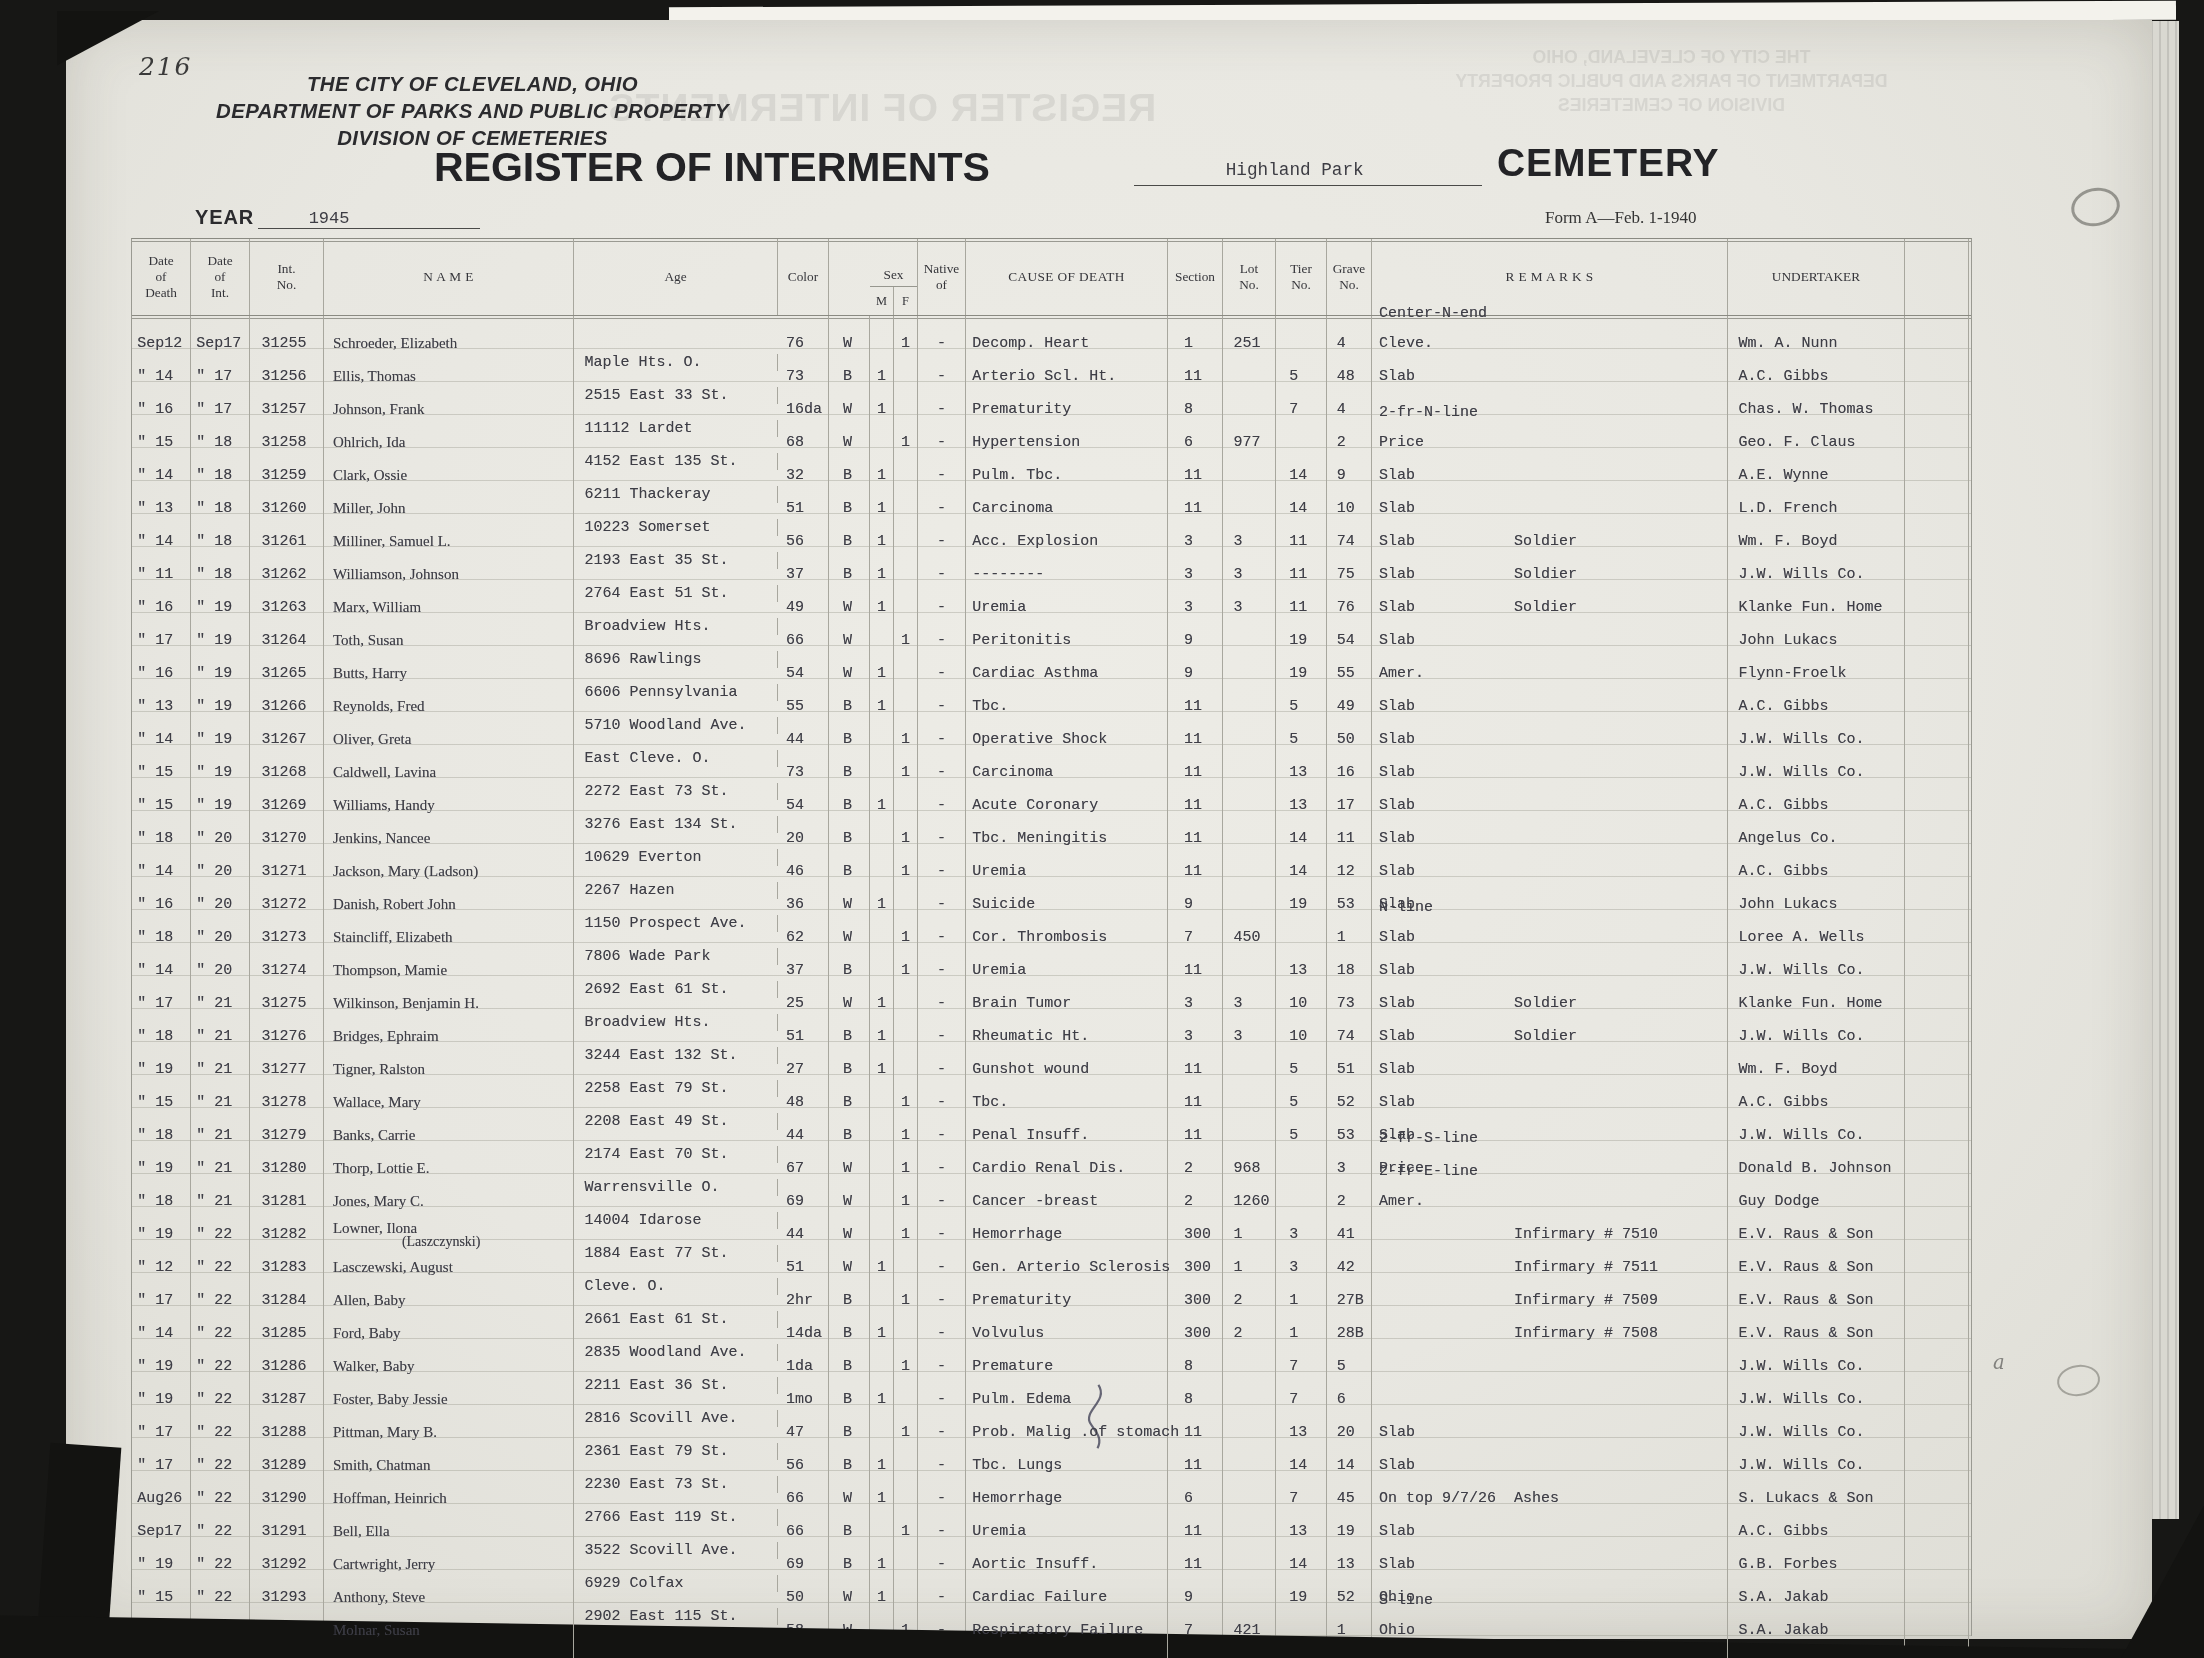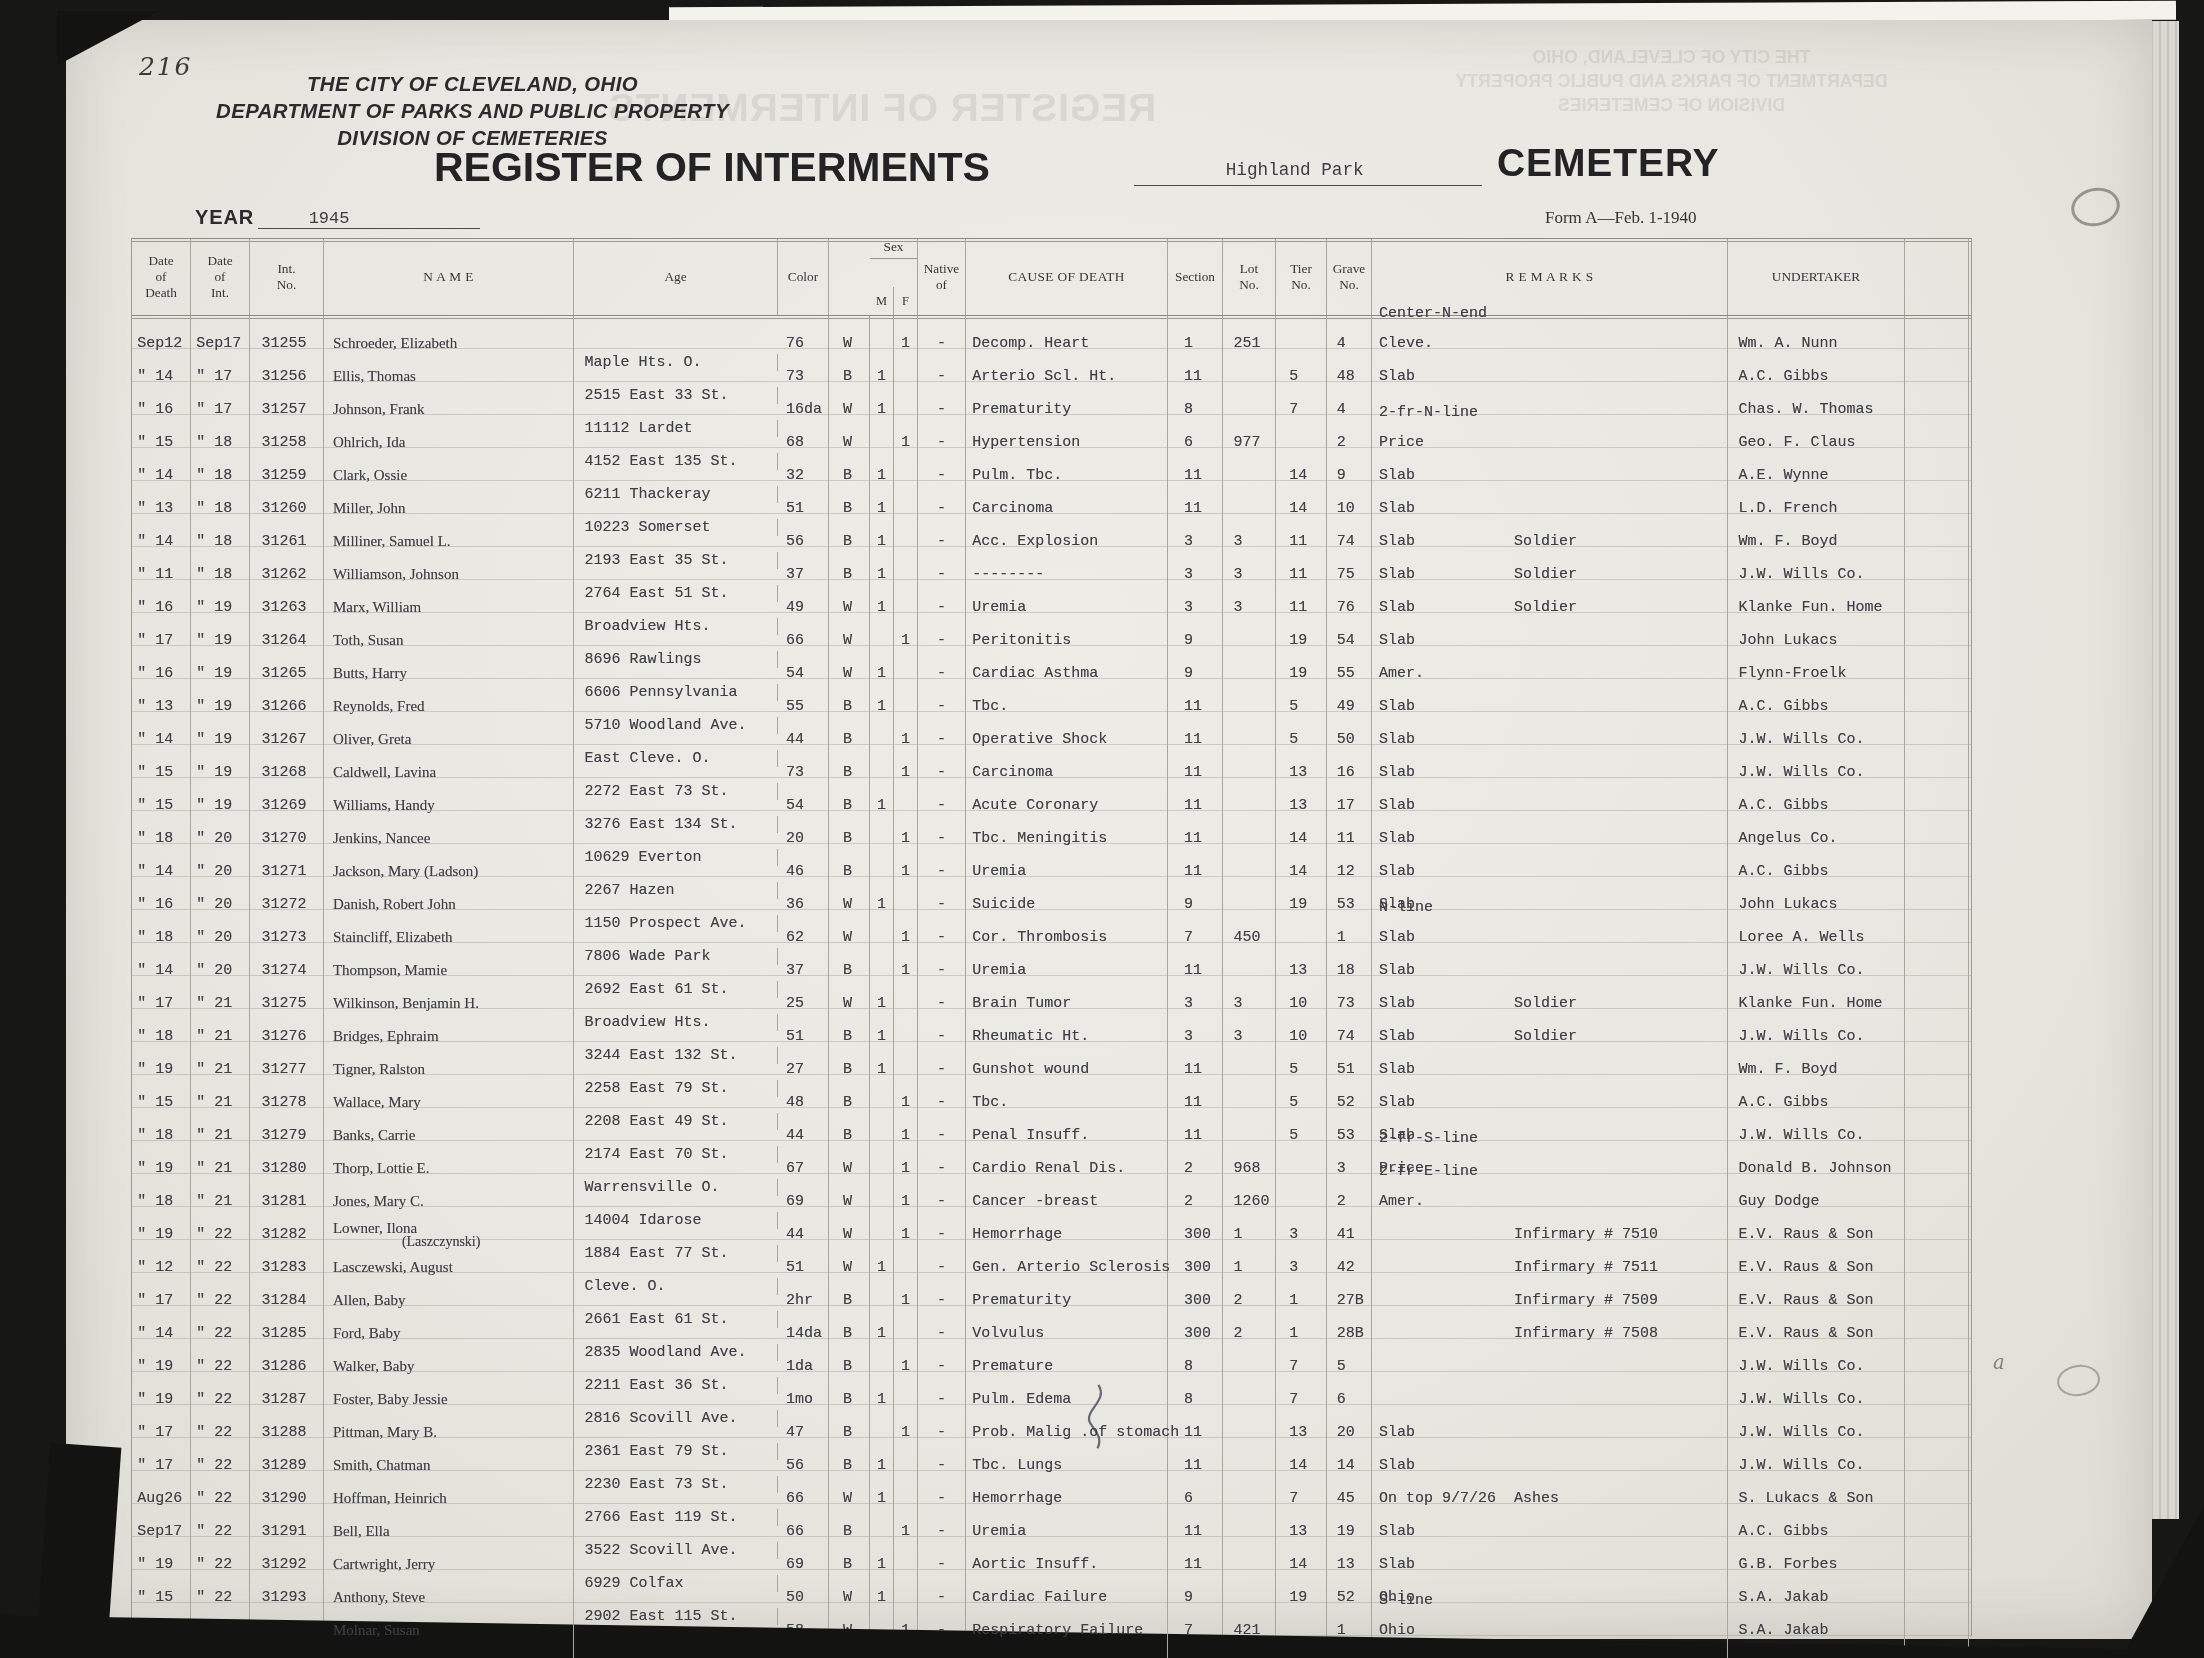--- a/index.html
+++ b/index.html
@@ -42,21 +42,21 @@
   .table{position:absolute;left:65px;top:218px;width:1839px;
       --cols:59px 59px 74px 250px 204px 51px 41px 24px 24px 48px 202px 55px 53px 51px 45px 356px 177px 64px;
       border-top:1.8px solid #8a8a82;border-left:1.3px solid #9a9a92;border-right:1.3px solid #9a9a92;}
   .table::before{content:"";position:absolute;top:2.7px;left:0;right:0;border-top:0.9px solid #9a9a92;}
   .thead{display:grid;grid-template-columns:var(--cols);height:76px;border-bottom:1.8px solid #8a8a82;position:relative;}
   .thead::after{content:"";position:absolute;bottom:-4.4px;left:0;right:0;border-bottom:0.9px solid #9a9a92;}
   .th{border-right:0.9px solid #a8a79e;display:flex;flex-direction:column;align-items:center;justify-content:center;
       font-family:"Liberation Serif",serif;font-size:13.3px;color:#35353a;text-align:center;line-height:16px;
       white-space:pre-line;padding:1.8px 0.9px;box-sizing:border-box;}
   .th.caps{letter-spacing:0.4px;font-size:13.3px;}
-  .th.sex{padding:0;justify-content:space-between;}
+  .th.sex{padding:0;justify-content:flex-end;}
   .sex-top{width:100%;text-align:center;border-bottom:0.9px solid #97978f;padding:0.9px 0 2.7px;}
   .sex-mf{display:flex;width:100%;height:28px;}
   .sex-mf .half{flex:1;display:flex;align-items:center;justify-content:center;font-size:12.4px;}
   .sex-mf .half.m{border-right:0.9px solid #a8a79e;}
   .tbody{position:relative;}
   .trow{display:grid;grid-template-columns:var(--cols);height:32px;border-bottom:0.9px solid rgba(122,122,108,0.28);}
   .cell{border-right:0.9px solid #a8a79e;display:flex;align-items:center;position:relative;overflow:visible;
       font-family:"Liberation Mono","DejaVu Sans Mono",monospace;font-size:15px;color:#3e3e46;white-space:pre;
       text-shadow:0 0 0.5px rgba(55,55,70,0.45);box-sizing:border-box;}
   .c-dd{padding-left:5.3px;} .c-di{padding-left:5.3px;} .c-no{padding-left:11.5px;}

